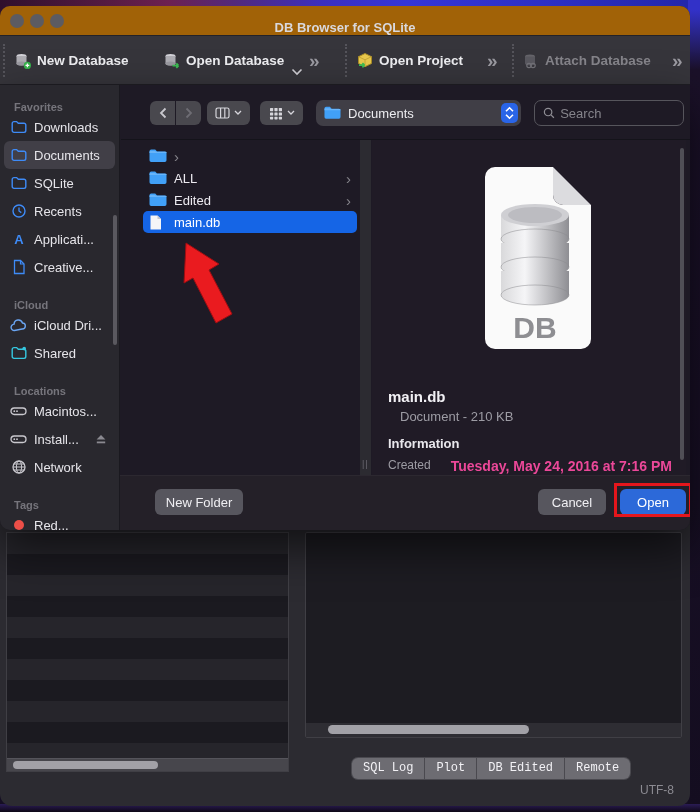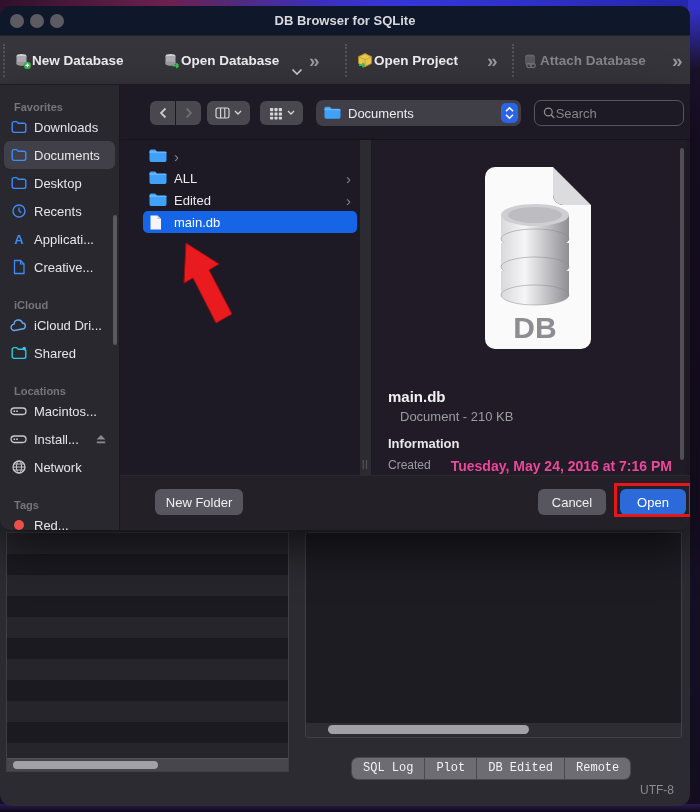--- a/index.html
+++ b/index.html
@@ -10,29 +10,29 @@
   .desk-top { position:absolute; left:0; top:0; width:700px; height:22px;
     background:linear-gradient(90deg,#30102c 0%,#551b41 15%,#6d2050 24%,#512a7e 34%,#3b2fc0 46%,#3536d8 58%,#2c2fc2 80%,#2226a8 100%); }
   .desk-right { position:absolute; right:0; top:0; width:12px; height:812px;
     background:linear-gradient(180deg,#3231c8 0,#3231c8 10px,#1b1129 70px,#140d20 100%); }
   .desk-bottom { position:absolute; left:0; bottom:0; width:700px; height:8px;
     background:linear-gradient(180deg,#2a1c55 0,#0e0816 100%); }
 
   
   .window { position:absolute; left:0; top:6px; width:690px; height:800px;
     background:#2c2b31; border-radius:10px 10px 12px 12px; overflow:hidden; }
-  .titlebar { position:absolute; left:0; top:0; width:100%; height:30px; background:#0f172a;
-    border-bottom:1px solid #232228; display:flex; align-items:center; justify-content:center; }
+  .titlebar { position:absolute; left:0; top:0; width:100%; height:30px; background:#a16207;
+    border-bottom:1px solid #232228; display:flex; align-items:flex-end; justify-content:center; }
   .tl { position:absolute; top:8px; width:14px; height:14px; border-radius:50%; background:#5c5b61; }
   .tl.r{left:10px}.tl.y{left:30px}.tl.g{left:50px}
   .win-title { font-size:13px; font-weight:bold; color:#d9d8dd; }
 
   .toolbar { position:absolute; left:0; top:30px; width:100%; height:49px; background:#36353b;
     border-bottom:1px solid #1f1e24; }
-  .tb-item { position:absolute; top:0; height:49px; display:flex; align-items:center; 
+  .tb-item { position:absolute; top:0; height:49px; display:flex; align-items:center; gap:5px;
     font-size:13.5px; font-weight:600; color:#ededf0; }
   .tb-item.disabled { color:#85848a; }
   .tb-item.disabled svg { opacity:.55; }
   .tb-sep { position:absolute; top:8px; height:33px; border-left:2px dotted #55545b; width:0; }
   .tb-chev { position:absolute; top:0; height:49px; display:flex; align-items:center;
     font-size:19px; color:#9b9aa1; font-weight:bold; letter-spacing:-2px; }
   .tb-vdown { position:absolute; color:#cfced4; }
 
   
   .left-panel { position:absolute; left:6px; top:526px; width:283px; height:240px;
@@ -70,21 +70,21 @@
   .nav-back { left:150px; top:16px; width:25px; border-radius:6px 0 0 6px; }
   .nav-fwd  { left:176px; top:16px; width:25px; border-radius:0 6px 6px 0; }
   .btn-cols { left:207px; top:16px; width:43px; }
   .btn-grid { left:260px; top:16px; width:43px; }
   .path-pop { position:absolute; left:316px; top:15px; width:205px; height:26px; background:#403e46;
     border-radius:7px; display:flex; align-items:center; padding:0 3px 0 8px; gap:7px; }
   .path-label { font-size:13px; color:#ececf0; flex:1; }
   .path-chev { width:17px; height:20px; background:#2a65e8; border-radius:5px;
     display:flex; align-items:center; justify-content:center; }
   .search-field { position:absolute; left:534px; top:15px; width:150px; height:26px;
-    border:1.5px solid #56555c; border-radius:7px; display:flex; align-items:center; padding:0 8px; }
+    border:1.5px solid #56555c; border-radius:7px; display:flex; align-items:center; padding:0 8px; gap:5px; }
   .search-field input { background:transparent; border:none; outline:none; width:100%;
     font-size:13px; color:#e6e5ea; font-family:"Liberation Sans",sans-serif; }
   .search-field input::placeholder { color:#85848b; }
   .dlg-toolbar-sep { position:absolute; left:121px; top:54px; width:569px; height:1px; background:#14131a; }
 
   .file-list { position:absolute; left:143px; top:60px; width:214px; }
   .file-row { height:22px; display:flex; align-items:center; gap:7px; padding:0 6px;
     font-size:13px; color:#eceaf0; border-radius:5px; }
   .file-row.selected { background:#1565e6; color:#fff; }
   .file-row .file-icon { width:18px; display:flex; align-items:center; flex:none; }
@@ -234,21 +234,21 @@
             </svg>
           </span>
           <span>Documents</span>
         </div>
         <div class="sb-item">
           <span class="sb-icon">
             <svg width="16" height="14" viewBox="0 0 16 14">
               <path d="M1.2 3.4a1.8 1.8 0 0 1 1.8-1.8h2.6l1.7 1.7h5.7a1.8 1.8 0 0 1 1.8 1.8v5.5a1.8 1.8 0 0 1-1.8 1.8H3a1.8 1.8 0 0 1-1.8-1.8z" fill="none" stroke="#3e8bf7" stroke-width="1.4"></path>
             </svg>
           </span>
-          <span>Desktop</span>
+          <span>SQLite</span>
         </div>
         <div class="sb-item">
           <span class="sb-icon">
             <svg width="16" height="16" viewBox="0 0 16 16">
               <circle cx="8" cy="8" r="6" stroke="#3e8bf7" fill="none" stroke-width="1.4"></circle>
               <path d="M8 4.6V8l2.3 1.6" stroke="#3e8bf7" stroke-width="1.3" fill="none"></path>
             </svg>
           </span>
           <span>Recents</span>
         </div>

